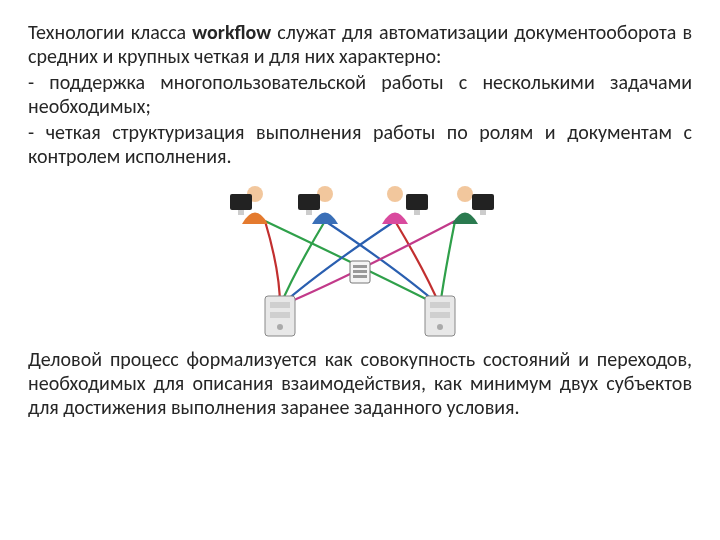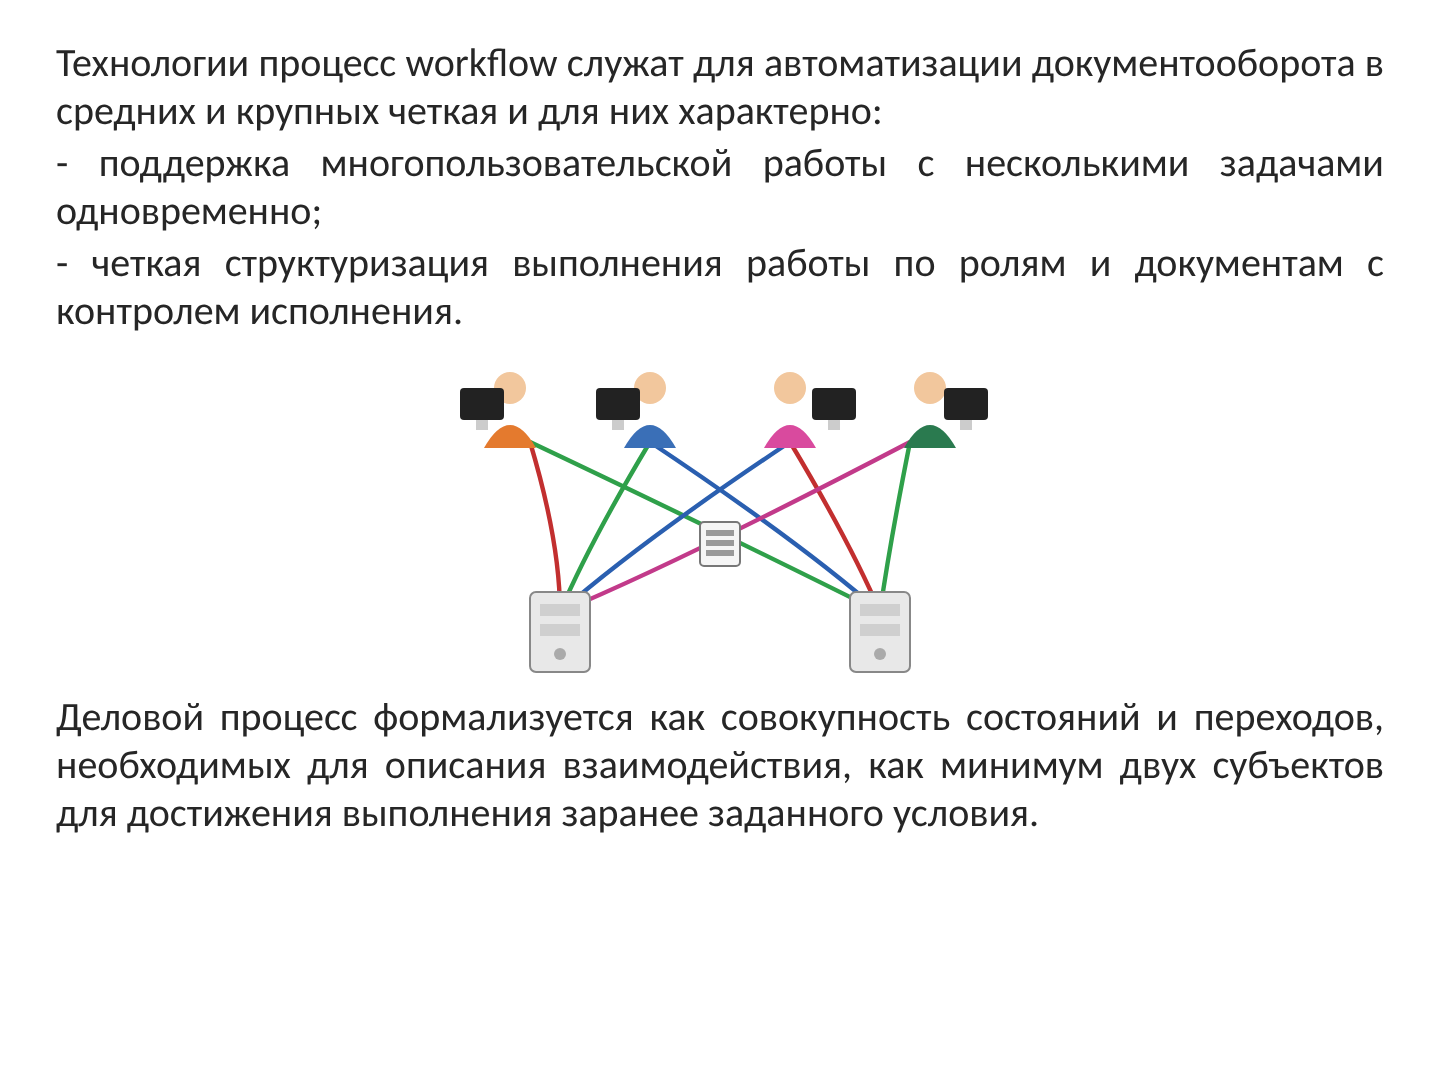--- a/index.html
+++ b/index.html
@@ -11,36 +11,36 @@
     font-family: Calibri, "Segoe UI", Arial, sans-serif;
     font-size: 20px;
     color: #262626;
     background: #fff;
     line-height: 1.2;
   }
   .para {
     text-align: justify;
     margin: 0 0 2px 0;
   }
-  .bold { font-weight: 400; }
+  .bold { font-weight: 700; }
   .diagram-wrap {
     width: 100%;
     display: flex;
     justify-content: center;
     margin: 8px 0 6px 0;
   }
   svg.diagram { display: block; }
 </style>
 </head>
 <body>
 
 <p class="para">
-  <span>Технологии процесс </span><span class="bold">workflow</span><span> служат для автоматизации документооборота в средних и крупных четкая и для них характерно:</span>
+  <span>Технологии класса </span><span class="bold">workflow</span><span> служат для автоматизации документооборота в средних и крупных четкая и для них характерно:</span>
 </p>
-<p class="para">- поддержка многопользовательской работы с несколькими задачами одновременно;</p>
+<p class="para">- поддержка многопользовательской работы с несколькими задачами необходимых;</p>
 <p class="para">- четкая структуризация выполнения работы по ролям и документам с контролем исполнения.</p>
 
 <div class="diagram-wrap">
   <svg class="diagram" width="300" height="165" viewBox="0 0 300 165">
 
     <g stroke-width="2.2" fill="none">
 
       <path d="M55 45 Q150 90 230 130" stroke="#2fa04a"></path>
 
       <path d="M55 45 Q70 95 70 130" stroke="#c22f2f"></path>

